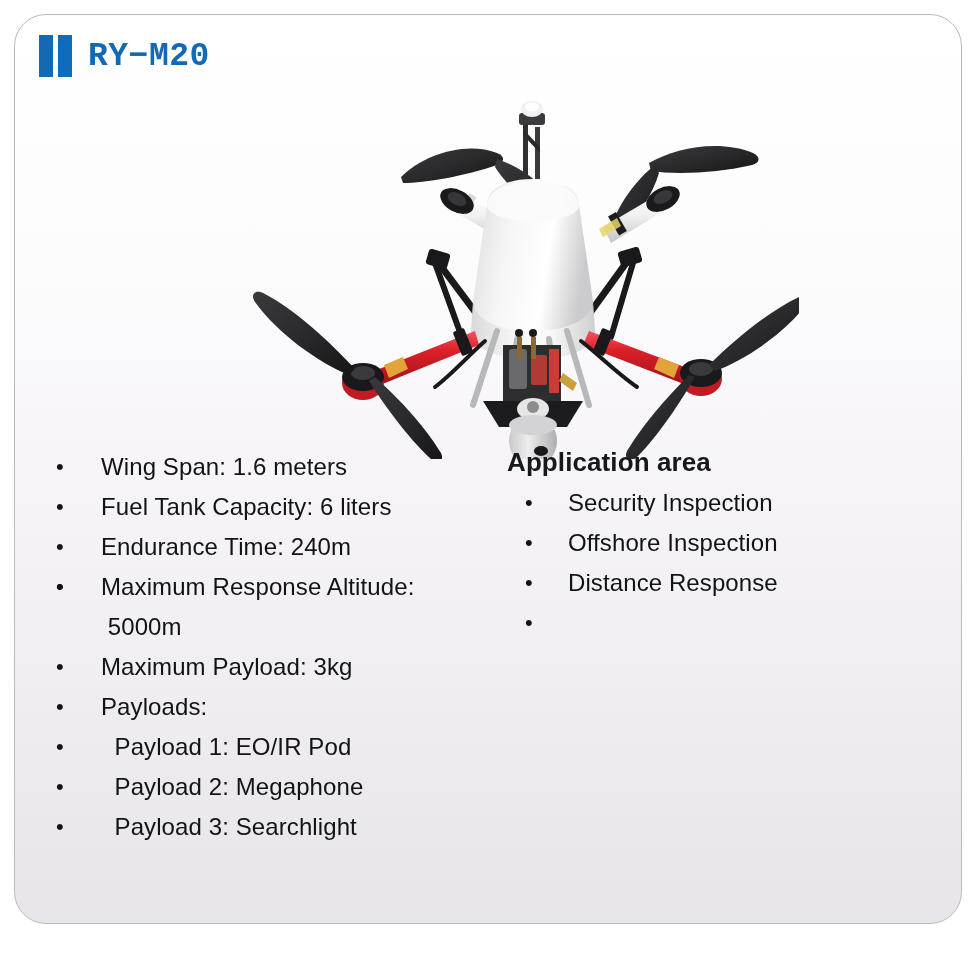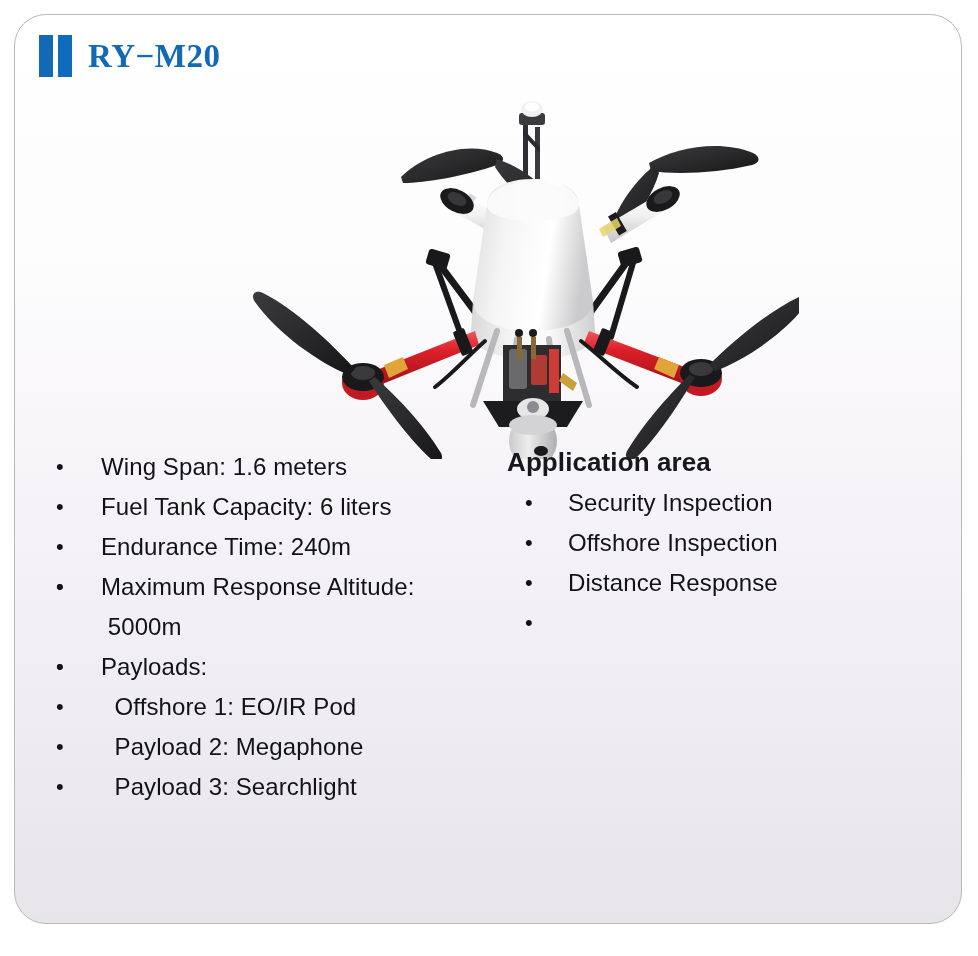--- a/index.html
+++ b/index.html
@@ -56,21 +56,21 @@
     gap: 5px;
     margin-right: 16px;
   }
   .bar {
     width: 14px;
     height: 42px;
     background: #1269b5;
   }
   .bar.b2 { background: #0f6cbd; }
   .title-text {
-    font-family: Liberation Serif, serif;
+    font-family: Liberation Mono, monospace;
     font-size: 33px;
     font-weight: 700;
     letter-spacing: 0.5px;
     color: #1269b5;
     line-height: 1;
     white-space: pre;
   }
 
   
   .drone-wrap {
@@ -312,23 +312,23 @@
     </div>
 
     <div class="col col-tech">
       <ul class="blist">
         <li><span class="bullet">•</span><span>Wing Span: 1.6 meters</span></li>
         <li><span class="bullet">•</span><span>Fuel Tank Capacity: 6 liters</span></li>
         <li><span class="bullet">•</span><span>Endurance Time: 240m</span></li>
         <li><span class="bullet">•</span></li>
         <li><span class="bullet">•</span><span>Maximum Response Altitude:</span></li>
         <li class="cont"><span> 5000m</span></li>
-        <li><span class="bullet">•</span></li>
+        <li><span class="bullet">•</span><span>Maximum Payload: 3kg</span></li>
         <li><span class="bullet">•</span><span>Payloads:</span></li>
-        <li><span class="bullet">•</span><span>  Offshore 1: EO/IR Pod</span></li>
+        <li><span class="bullet">•</span><span>  Payload 1: EO/IR Pod</span></li>
         <li><span class="bullet">•</span><span>  Payload 2: Megaphone</span></li>
         <li><span class="bullet">•</span><span>  Payload 3: Searchlight</span></li>
       </ul>
     </div>
 
     <div class="col col-app">
       <div class="sec-head">Application area</div>
       <ul class="blist">
         <li><span class="bullet">•</span><span>Security Inspection</span></li>
         <li><span class="bullet">•</span><span>Offshore Inspection</span></li>

